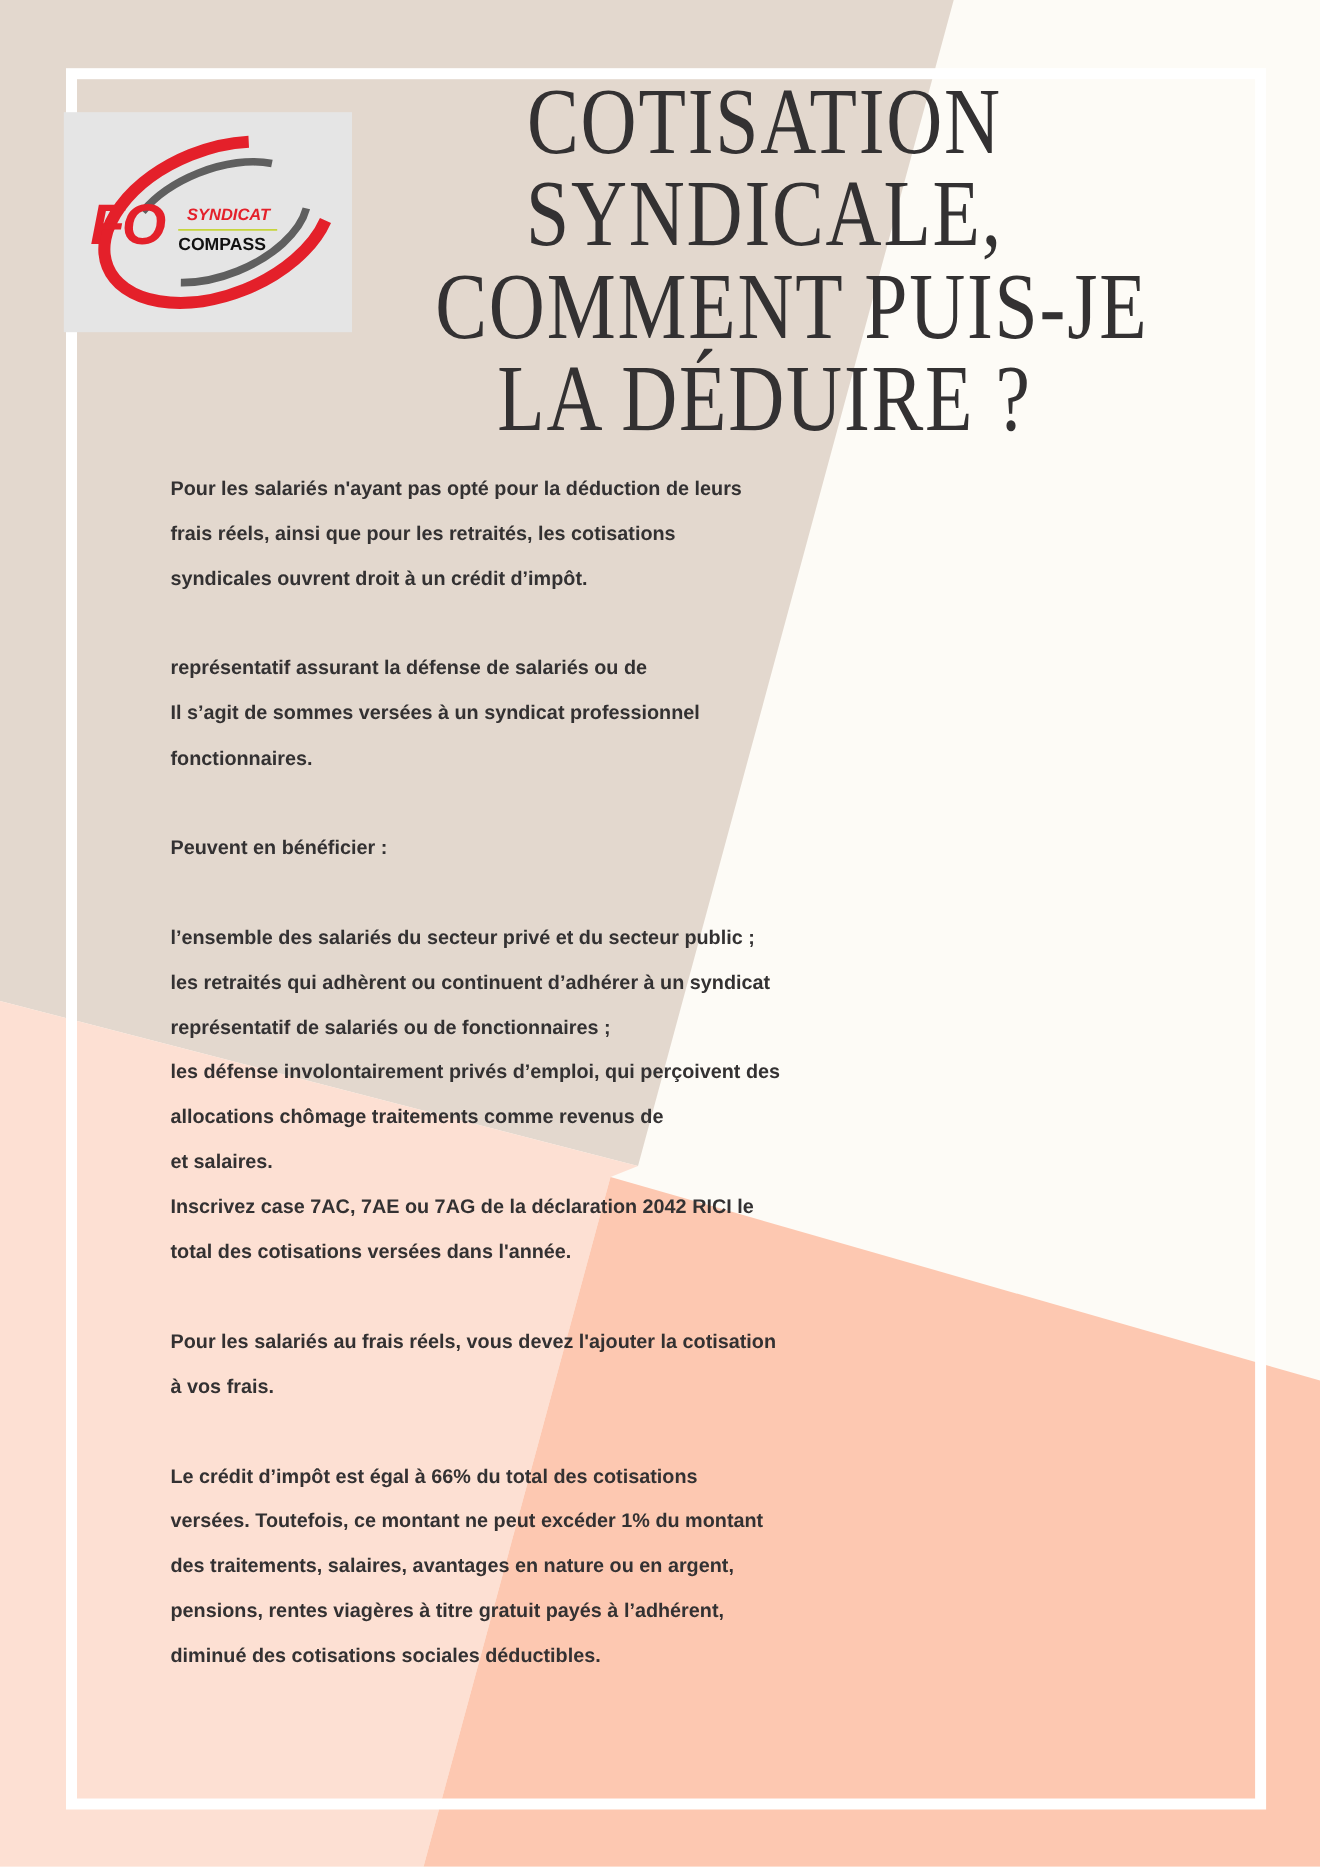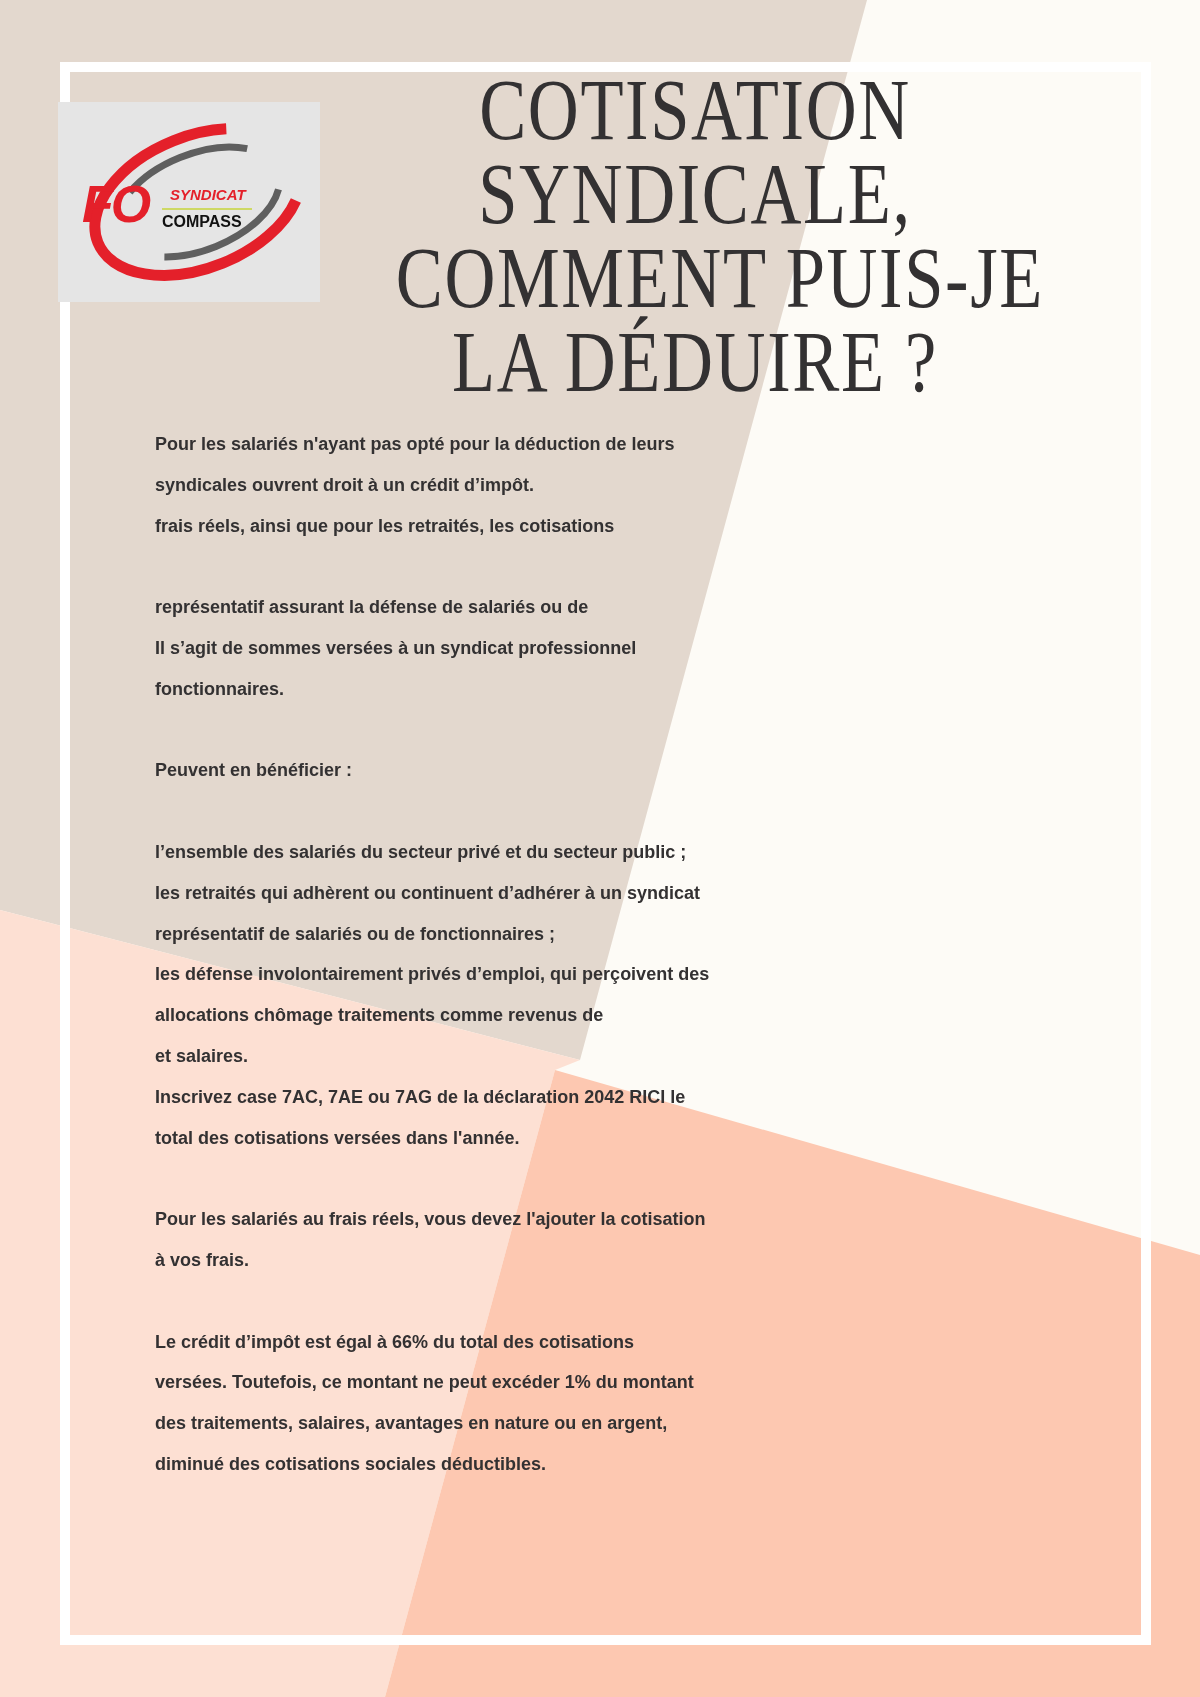--- a/index.html
+++ b/index.html
@@ -61,22 +61,22 @@
 
 <h1 class="title">
   <span>COTISATION</span>
   <span>SYNDICALE,</span>
   <span>COMMENT PUIS-JE</span>
   <span>LA DÉDUIRE ?</span>
 </h1>
 
 <div class="body">
   <p>Pour les salariés n'ayant pas opté pour la déduction de leurs</p>
+  <p>frais réels, ainsi que pour les retraités, les cotisations</p>
   <p>syndicales ouvrent droit à un crédit d’impôt.</p>
-  <p>frais réels, ainsi que pour les retraités, les cotisations</p>
   <div class="gap"></div>
   <p>représentatif assurant la défense de salariés ou de</p>
   <p>Il s’agit de sommes versées à un syndicat professionnel</p>
   <p>fonctionnaires.</p>
   <div class="gap"></div>
   <p>Peuvent en bénéficier :</p>
   <div class="gap"></div>
   <p>l’ensemble des salariés du secteur privé et du secteur public ;</p>
   <p>les retraités qui adhèrent ou continuent d’adhérer à un syndicat</p>
   <p>représentatif de salariés ou de fonctionnaires ;</p>
@@ -85,14 +85,15 @@
   <p>et salaires.</p>
   <p>Inscrivez case 7AC, 7AE ou 7AG de la déclaration 2042 RICI le</p>
   <p>total des cotisations versées dans l'année.</p>
   <div class="gap"></div>
   <p>Pour les salariés au frais réels, vous devez l'ajouter la cotisation</p>
   <p>à vos frais.</p>
   <div class="gap"></div>
   <p>Le crédit d’impôt est égal à 66% du total des cotisations</p>
   <p>versées. Toutefois, ce montant ne peut excéder 1% du montant</p>
   <p>des traitements, salaires, avantages en nature ou en argent,</p>
+  <p>pensions, rentes viagères à titre gratuit payés à l’adhérent,</p>
   <p>diminué des cotisations sociales déductibles.</p>
 </div>
 
 </body></html>

